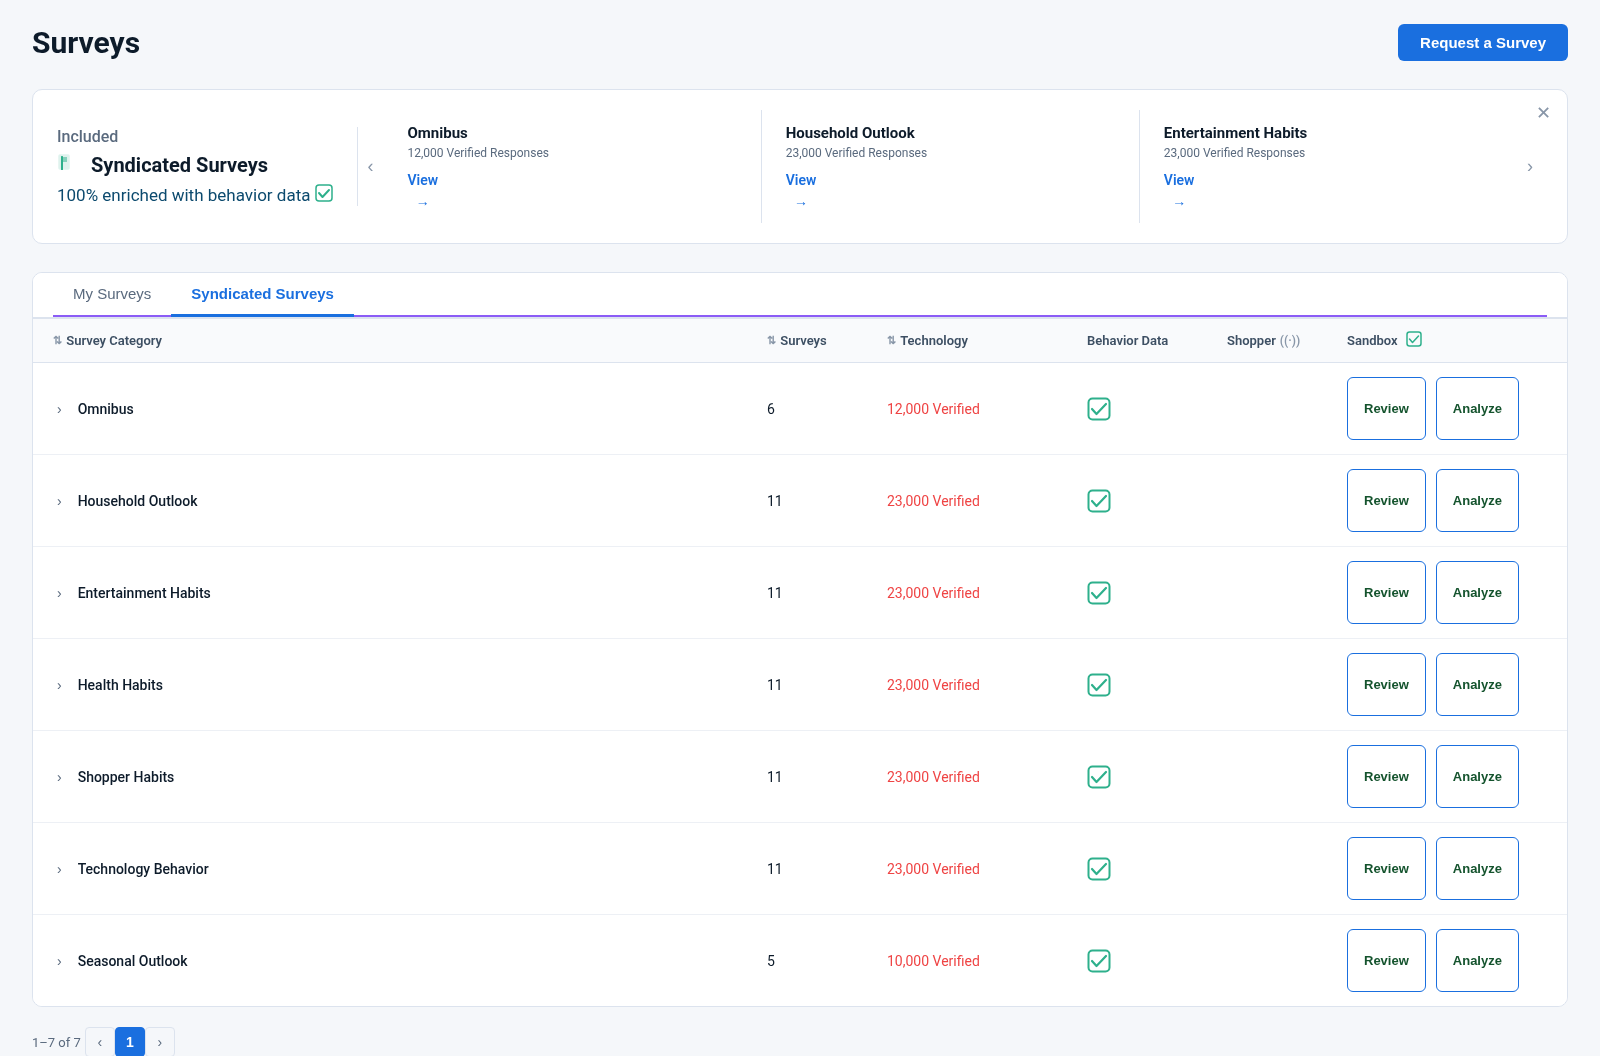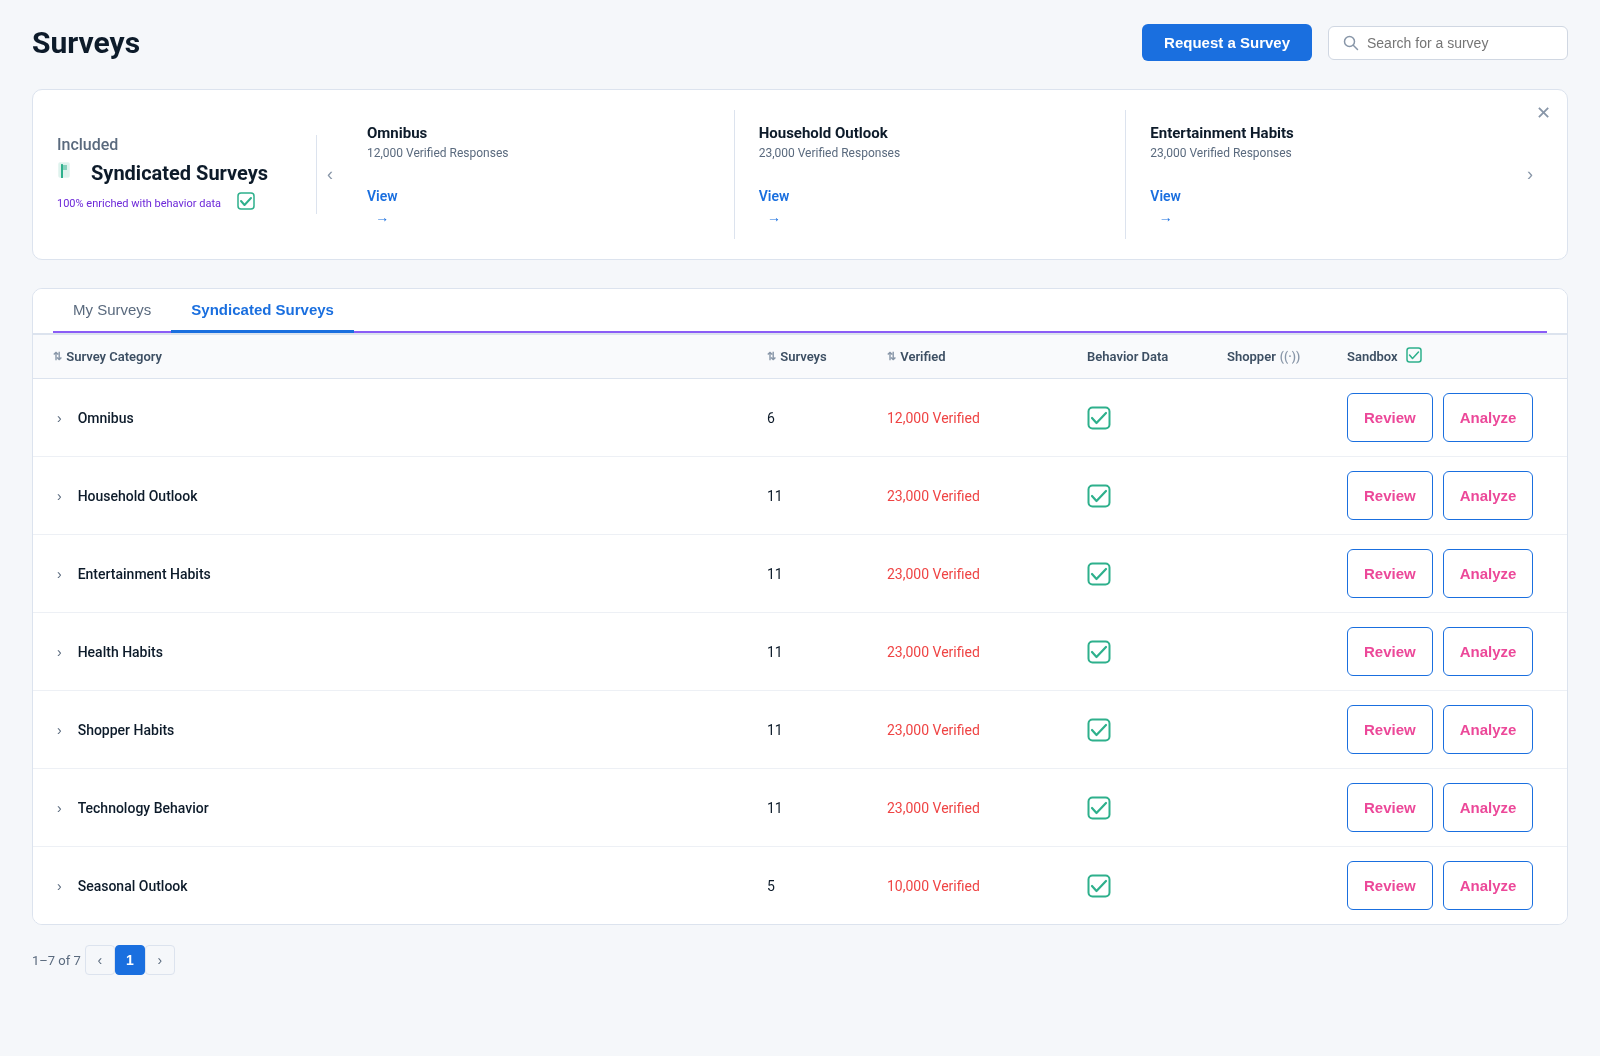--- a/index.html
+++ b/index.html
@@ -98,23 +98,23 @@
       height: 26px;
     }
     .banner-main-title {
       font-size: 20px;
       font-weight: 700;
       color: #0d1b2a;
     }
     .banner-subtitle {
       display: flex;
       align-items: center;
-      gap: 16px;
-      font-size: 11px;
-      color: #6d28d9;
+      gap: 4px;
+      font-size: 17px;
+      color: #0c4a6e;
     }
     .check-icon-teal {
       color: #2eb08c;
       font-size: 16px;
     }
 
     .banner-nav-btn {
       background: none;
       border: none;
       cursor: pointer;
@@ -138,21 +138,21 @@
     .banner-card:last-child { border-right: none; }
     .banner-card-title {
       font-size: 15px;
       font-weight: 700;
       color: #0d1b2a;
       margin-bottom: 4px;
     }
     .banner-card-sub {
       font-size: 12px;
       color: #5a6a7e;
-      margin-bottom: 26px;
+      margin-bottom: 10px;
     }
     .banner-card-link {
       display: inline-flex;
       align-items: center;
       gap: 5px;
       color: #1a6fdf;
       font-size: 14px;
       font-weight: 600;
       cursor: pointer;
       text-decoration: none;
@@ -255,25 +255,25 @@
       display: flex;
       align-items: center;
     }
     .row-actions {
       display: flex;
       align-items: center;
       gap: 10px;
     }
     .action-btn {
       border: 1.5px solid #1a6fdf;
-      color: #ec4899;
+      color: #14532d;
       background: #fff;
       border-radius: 6px;
-      padding: 15px 16px;
-      font-size: 15px;
+      padding: 23px 16px;
+      font-size: 13px;
       font-weight: 600;
       cursor: pointer;
     }
 
     
     .th-tracker {
       display: flex;
       align-items: center;
       gap: 4px;
     }
@@ -337,27 +337,20 @@
       background: #fff;
     }
   </style>
 </head>
 <body>
 
 <div class="page-header">
   <h1 class="page-title">Surveys</h1>
   <div class="header-right">
     <button class="request-btn">Request a Survey</button>
-    <div class="search-box">
-      <svg class="search-icon-svg" width="16" height="16" viewBox="0 0 16 16" fill="none">
-        <circle cx="6.5" cy="6.5" r="5" stroke="#8896a8" stroke-width="1.5"></circle>
-        <line x1="10.5" y1="10.5" x2="14.5" y2="14.5" stroke="#8896a8" stroke-width="1.5" stroke-linecap="round"></line>
-      </svg>
-      <input class="search-input" type="text" placeholder="Search for a survey" style="">
-    </div>
   </div>
 </div>
 
 <div class="banner">
   <div class="banner-left">
     <div class="banner-included">Included</div>
     <div class="banner-title-row">
       <span class="banner-flag-icon">
         <svg width="26" height="26" viewBox="0 0 26 26" fill="none">
           <rect x="2" y="3" width="10" height="14" rx="1" fill="#2eb08c" opacity="0.15" stroke="#2eb08c" stroke-width="1.5"></rect>
@@ -423,21 +416,21 @@
     <div class="th">
       <span class="sort-icon">⇅</span>
       <span>Survey Category</span>
     </div>
     <div class="th">
       <span class="sort-icon">⇅</span>
       <span>Surveys</span>
     </div>
     <div class="th">
       <span class="sort-icon">⇅</span>
-      <span>Verified</span>
+      <span>Technology</span>
     </div>
     <div class="th">
       <span>Behavior Data</span>
     </div>
     <div class="th th-tracker">
       <span>Shopper</span>
       <span style="color:#8896a8; font-size:12px;">((·))</span>
     </div>
     <div class="th">
       <span>Sandbox</span>

